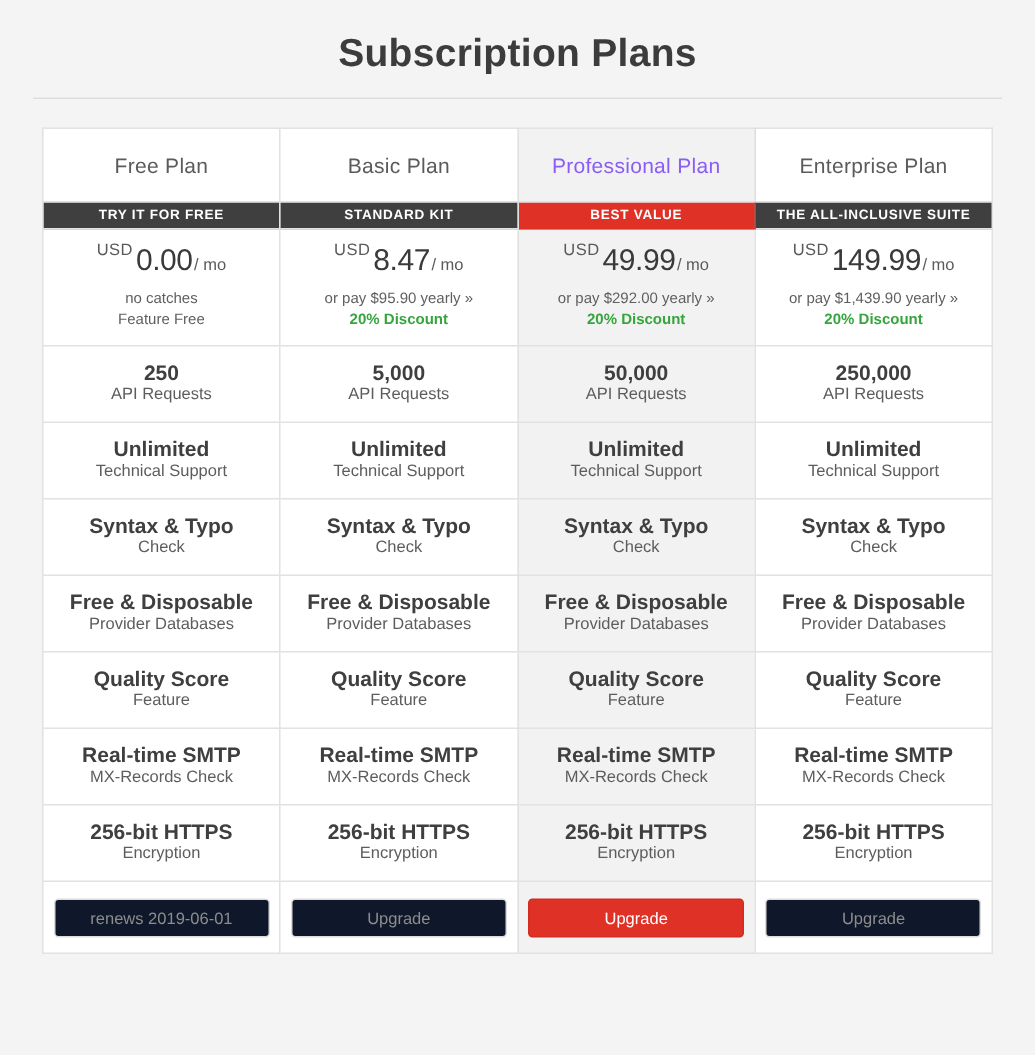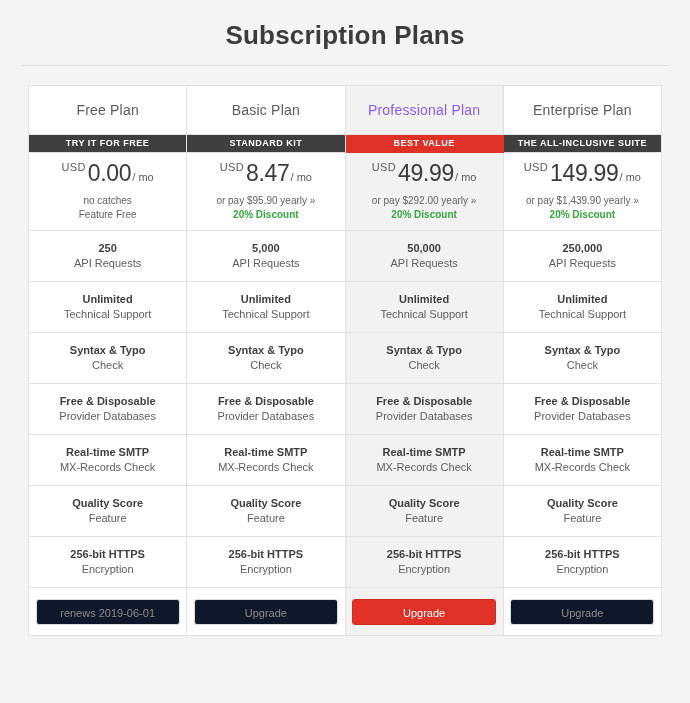--- a/index.html
+++ b/index.html
@@ -116,21 +116,21 @@
     white-space: nowrap;
     margin-bottom: 9px;
   }
   .cur {
     font-size: 11px;
     color: #5a5a5a;
     vertical-align: 10px;
     letter-spacing: 0.3px;
   }
   .amount {
-    font-size: 23px;
+    font-size: 20px;
     color: #3a3a3a;
     letter-spacing: -0.3px;
     margin-left: 2px;
     margin-top: 24px;
   }
   .per {
     font-size: 11px;
     color: #5a5a5a;
     margin-left: 1px;
   }
@@ -150,21 +150,21 @@
     color: #37a53f;
     line-height: 14px;
   }
 
   
   .feature-cell {
     height: 50px;
   }
   .feature-main {
     display: block;
-    font-size: 11px;
+    font-size: 14px;
     font-weight: bold;
     color: #3f3f3f;
     line-height: 15px;
   }
   .feature-sub {
     display: block;
     font-size: 11px;
     color: #5d5d5d;
     line-height: 15px;
   }
@@ -321,56 +321,56 @@
             <span class="feature-main">Free &amp; Disposable</span>
             <span class="feature-sub">Provider Databases</span>
           </td>
           <td class="feature-cell">
             <span class="feature-main">Free &amp; Disposable</span>
             <span class="feature-sub">Provider Databases</span>
           </td>
         </tr>
         <tr>
           <td class="feature-cell">
+            <span class="feature-main">Quality Score</span>
+            <span class="feature-sub">Feature</span>
+          </td>
+          <td class="feature-cell">
+            <span class="feature-main">Quality Score</span>
+            <span class="feature-sub">Feature</span>
+          </td>
+          <td class="feature-cell featured">
+            <span class="feature-main">Quality Score</span>
+            <span class="feature-sub">Feature</span>
+          </td>
+          <td class="feature-cell">
+            <span class="feature-main">Quality Score</span>
+            <span class="feature-sub">Feature</span>
+          </td>
+        </tr>
+        <tr>
+          <td class="feature-cell">
             <span class="feature-main">Real-time SMTP</span>
             <span class="feature-sub">MX-Records Check</span>
           </td>
           <td class="feature-cell">
             <span class="feature-main">Real-time SMTP</span>
             <span class="feature-sub">MX-Records Check</span>
           </td>
           <td class="feature-cell featured">
             <span class="feature-main">Real-time SMTP</span>
             <span class="feature-sub">MX-Records Check</span>
           </td>
           <td class="feature-cell">
             <span class="feature-main">Real-time SMTP</span>
             <span class="feature-sub">MX-Records Check</span>
           </td>
         </tr>
         <tr>
           <td class="feature-cell">
-            <span class="feature-main">Quality Score</span>
-            <span class="feature-sub">Feature</span>
-          </td>
-          <td class="feature-cell">
-            <span class="feature-main">Quality Score</span>
-            <span class="feature-sub">Feature</span>
-          </td>
-          <td class="feature-cell featured">
-            <span class="feature-main">Quality Score</span>
-            <span class="feature-sub">Feature</span>
-          </td>
-          <td class="feature-cell">
-            <span class="feature-main">Quality Score</span>
-            <span class="feature-sub">Feature</span>
-          </td>
-        </tr>
-        <tr>
-          <td class="feature-cell">
             <span class="feature-main">256-bit HTTPS</span>
             <span class="feature-sub">Encryption</span>
           </td>
           <td class="feature-cell">
             <span class="feature-main">256-bit HTTPS</span>
             <span class="feature-sub">Encryption</span>
           </td>
           <td class="feature-cell featured">
             <span class="feature-main">256-bit HTTPS</span>
             <span class="feature-sub">Encryption</span>

